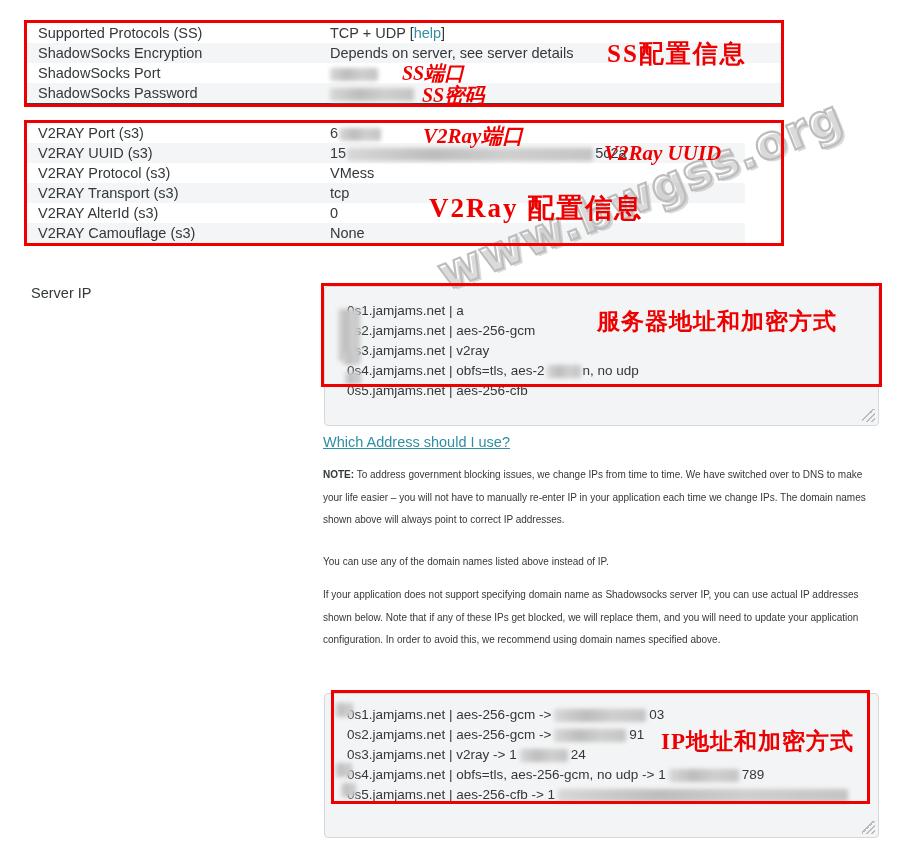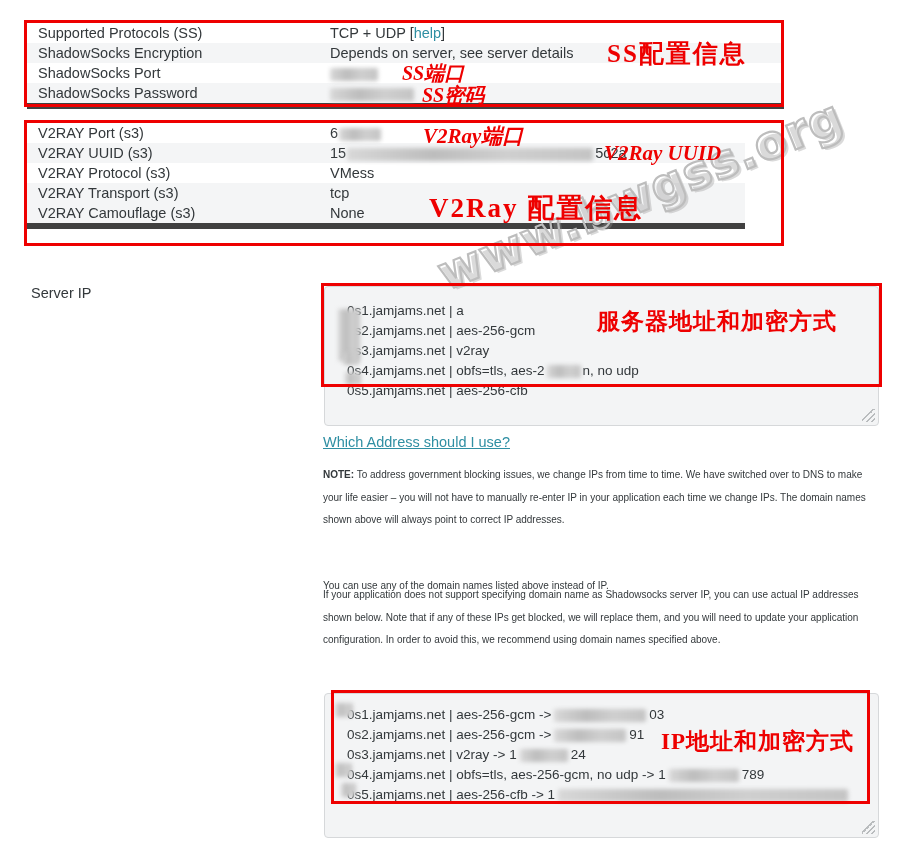--- a/index.html
+++ b/index.html
@@ -56,21 +56,21 @@
     line-height: 20px;
     vertical-align: middle;
     font-size: 14.5px;
     color: #33383b;
     white-space: nowrap;
     overflow: visible;
   }
   .cfg td.k { width: 292px; padding-left: 11px; }
   .cfg td.v { padding-left: 0; }
   .cfg tr.alt { background: #f4f5f6; }
-  .cfg tr.last td { border-bottom: 6px solid #404040; }
+  .cfg tr.last td { border-bottom: 1px solid #404040; }
   a.helplnk { color: #2f8fa3; text-decoration: none; }
 
   
   .label-serverip {
     position: absolute;
     left: 31px;
     top: 285px;
     font-size: 14.5px;
     color: #33383b;
   }
@@ -187,20 +187,24 @@
     <td class="v"><span>15</span><span class="blur" style="width:246px; margin-left:1px;"></span><span style="margin-left:2px;text-align:right;">5c2a</span></td>
   </tr>
   <tr>
     <td class="k">V2RAY Protocol (s3)</td>
     <td class="v">VMess</td>
   </tr>
   <tr class="alt">
     <td class="k">V2RAY Transport (s3)</td>
     <td class="v">tcp</td>
   </tr>
+  <tr>
+    <td class="k">V2RAY AlterId (s3)</td>
+    <td class="v">0</td>
+  </tr>
   <tr class="alt last">
     <td class="k">V2RAY Camouflage (s3)</td>
     <td class="v">None</td>
   </tr>
 </tbody>
   </table>
 
 <div class="redbox" style="left:24px; top:120px; width:760px; height:126px;"></div>
 
 <div class="annot annot-i" style="left:423px; top:122px; font-size:21px;">V2Ray端口</div>
@@ -237,21 +241,21 @@
 <div class="redbox" style="left:321px; top:283px; width:561px; height:104px;"></div>
 
 <div class="annot" style="left:597px; top:306px; font-size:23px; letter-spacing:1px;">服务器地址和加密方式</div>
 
 <a class="whichaddr" href="#">Which Address should I use?</a>
 
 <div class="prose" style="top:464px;">
   <b>NOTE:</b><span> To address government blocking issues, we change IPs from time to time. We have switched over to DNS to make your life easier – you will not have to manually re-enter IP in your application each time we change IPs. The domain names shown above will always point to correct IP addresses.</span>
 </div>
 
-<div class="prose" style="top:551px;margin-top:24px;">You can use any of the domain names listed above instead of IP.</div>
+<div class="prose" style="top:551px;">You can use any of the domain names listed above instead of IP.</div>
 
 <div class="prose" style="top:584px;">If your application does not support specifying domain name as Shadowsocks server IP, you can use actual IP addresses shown below. Note that if any of these IPs get blocked, we will replace them, and you will need to update your application configuration. In order to avoid this, we recommend using domain names specified above.</div>
 
 <div class="ta" style="left:324px; top:693px; width:555px; height:145px;">
   <div class="rows" style="padding-top:11px;">
     <div><span>0s1.jamjams.net</span>
       <span>|</span>
       <span>aes-256-gcm -&gt;</span><span class="blur" style="width:92px; margin:0 3px;"></span><span>03</span></div>
 
     <div><span>0s2.jamjams.net</span>

